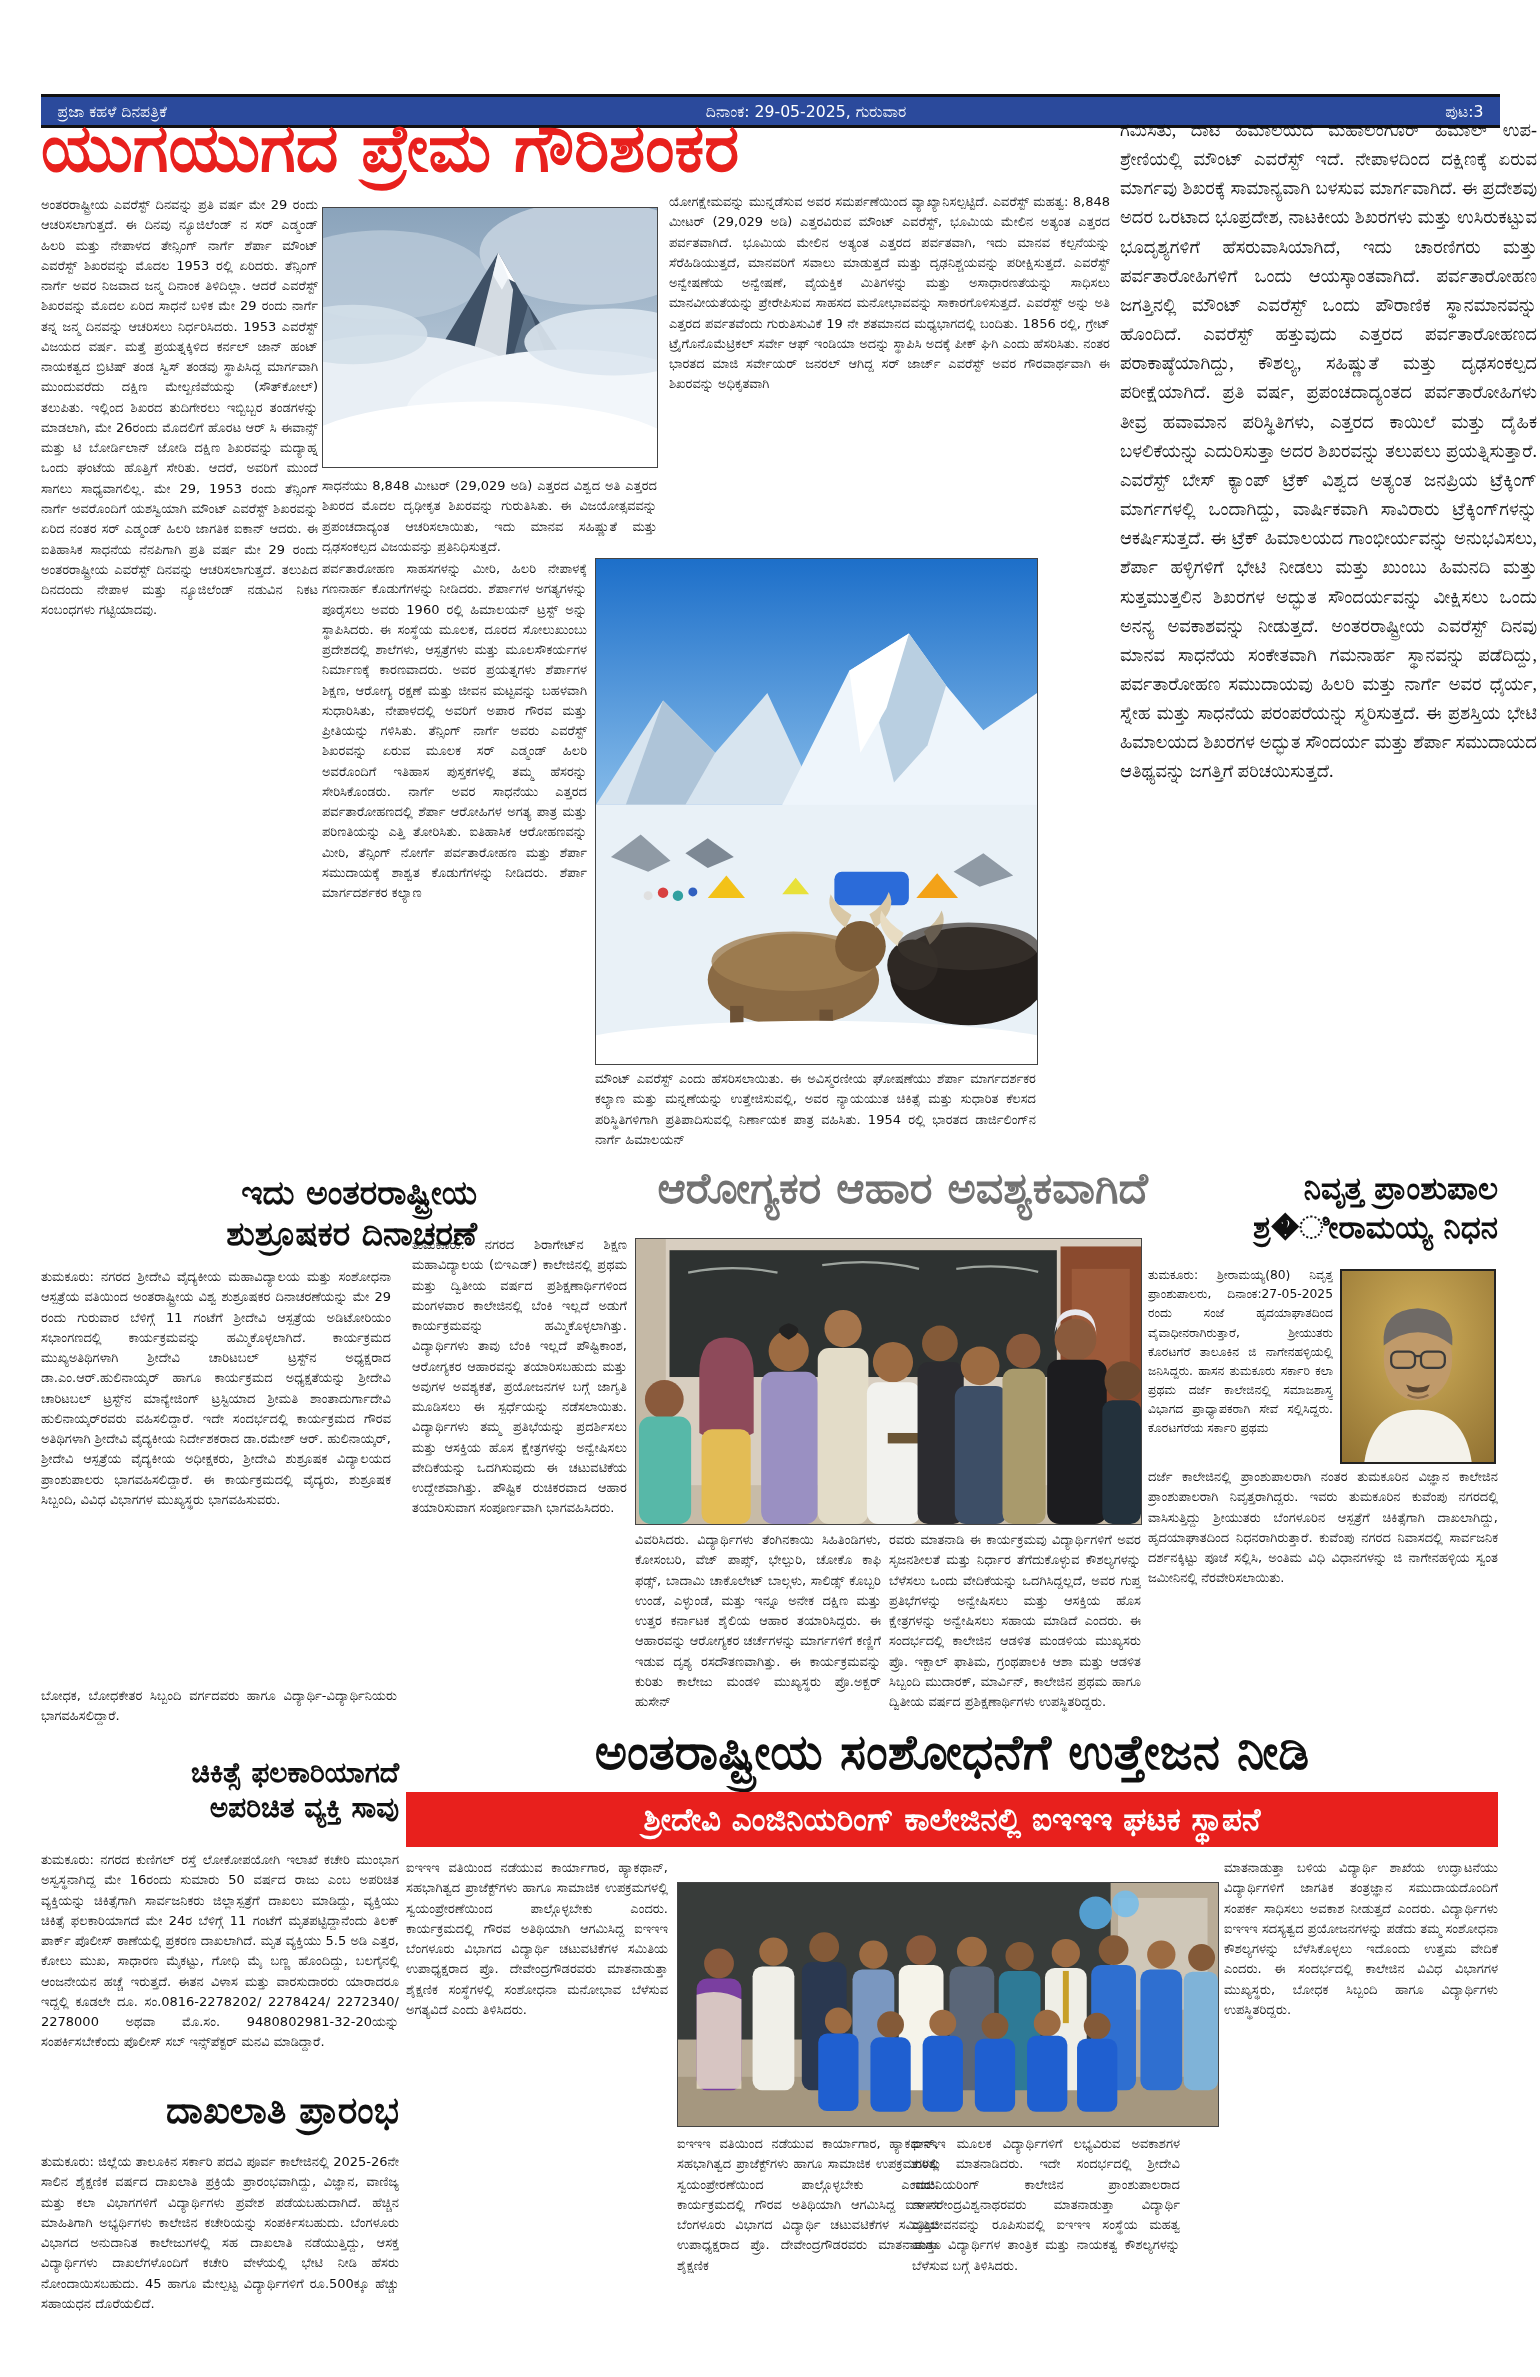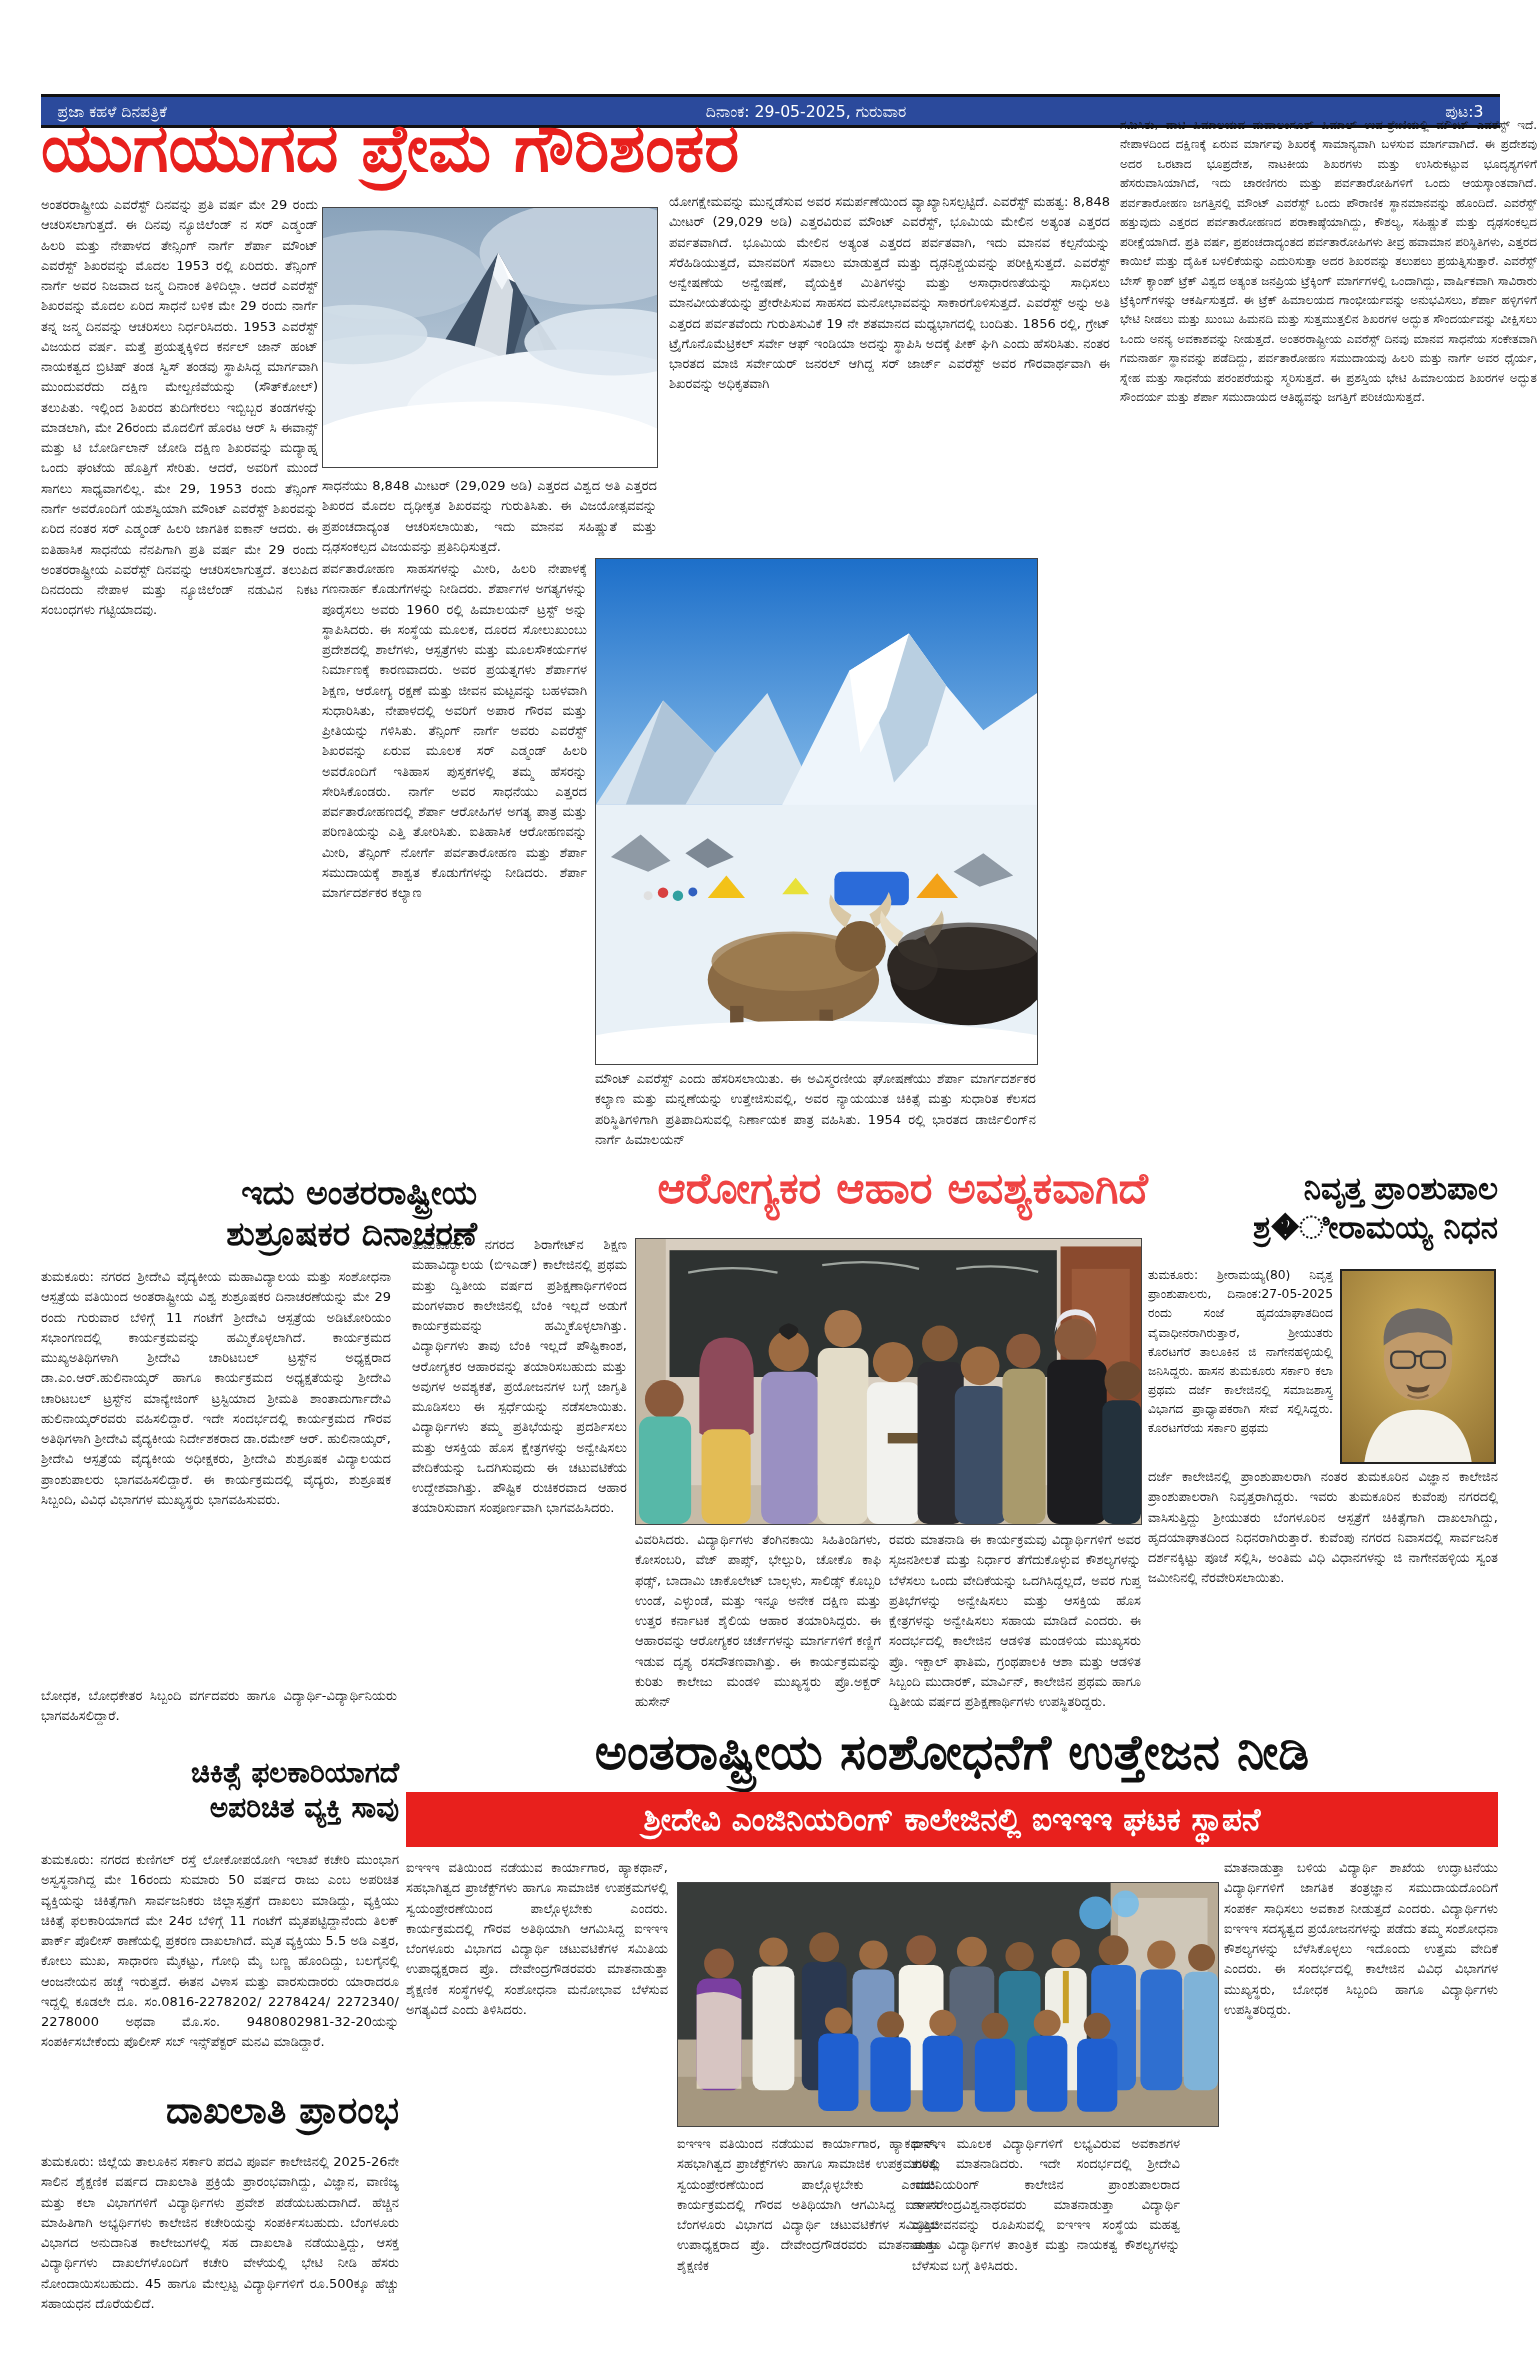--- a/index.html
+++ b/index.html
@@ -8,23 +8,23 @@
   .abs{position:absolute;}
   
   #masthead{left:41px;top:94px;width:1459px;height:34px;background:#2b4a9c;
             border-top:3px solid #111;border-bottom:3px solid #111;
             display:flex;align-items:center;justify-content:space-between;
             color:#fff;font-size:15.7px;padding:0 16.4px;box-sizing:border-box;}
   
   #main-headline{left:41px;top:110px;width:1074px;height:78px;color:#e8201d;
                  font-size:66px;font-weight:bold;white-space:nowrap;line-height:78px;}
   .txt{font-size:13px;line-height:1.56;text-align:justify;overflow:hidden;}
-  .txt-lg{font-size:12px;line-height:1.62;}
+  .txt-lg{font-size:18px;line-height:1.62;font-family:Liberation Serif, serif;}
   .sec-head{font-weight:bold;text-align:right;color:#111;}
-  .sec-head.red{color:#ef4444;}
+  .sec-head.red{color:#737373;}
   .imgbox{overflow:hidden;border:0.7px solid #444;background:#ddd;}
   .imgbox svg{display:block;width:100%;height:100%;}
   #ieee-strip{background:#e8201d;color:#ffffff;display:flex;align-items:center;justify-content:center;
               font-weight:bold;font-size:31px;}
   #ieee-big{font-size:49px;font-weight:bold;text-align:center;line-height:69px;white-space:nowrap;}
   .hl2{line-height:1.25;}
 </style>
 </head>
 <body>
 

